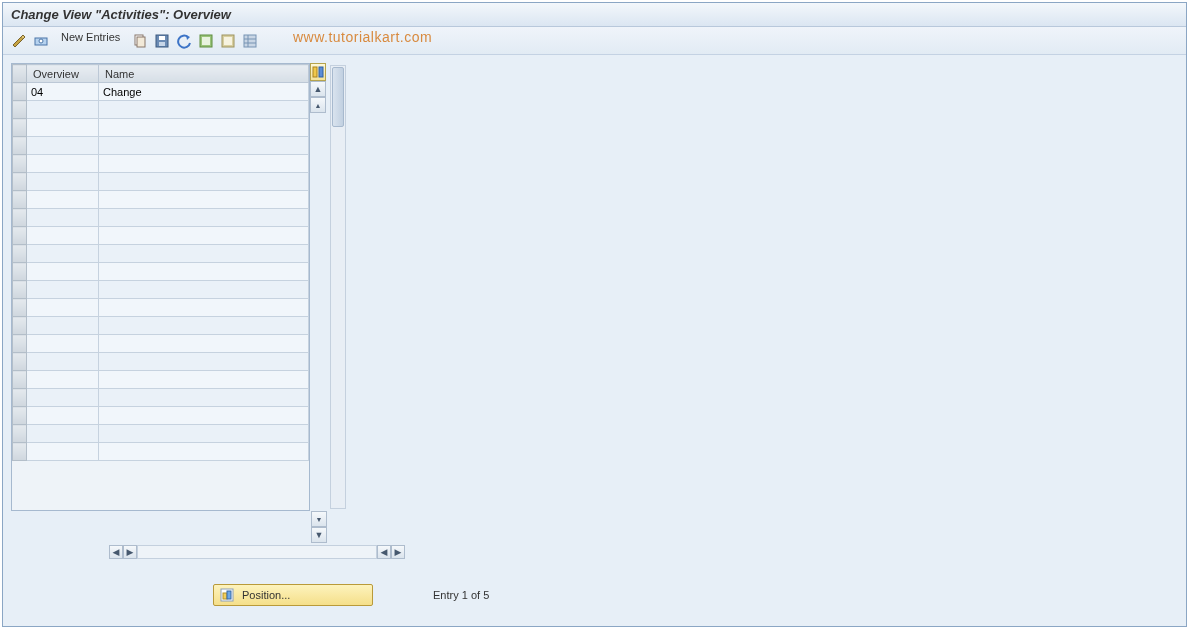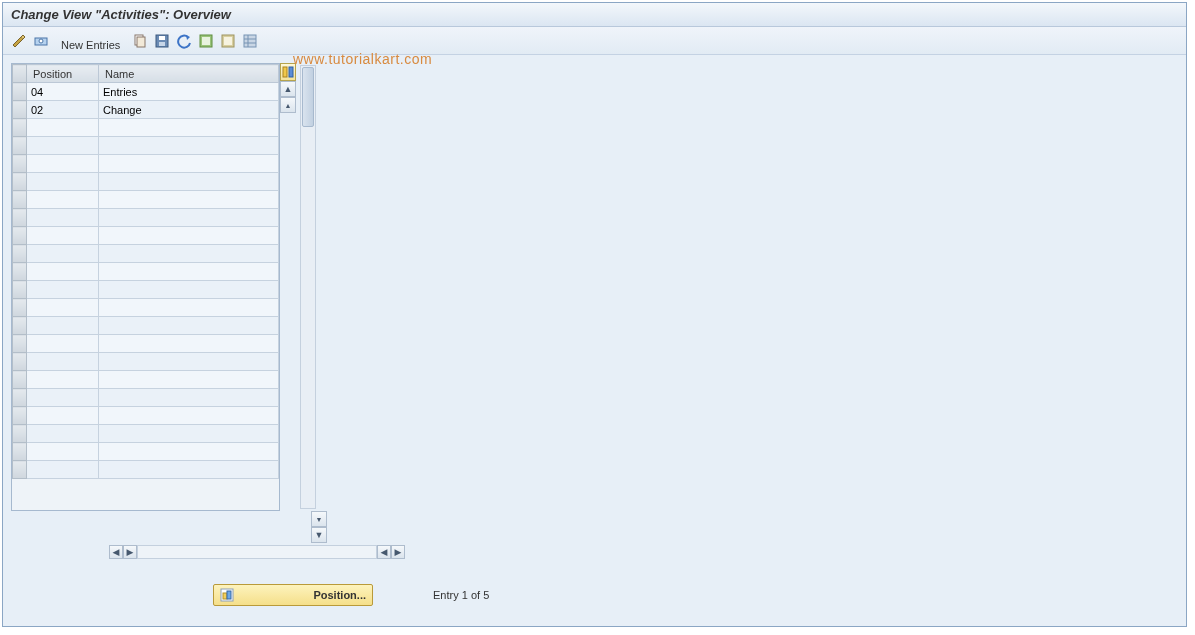--- a/index.html
+++ b/index.html
@@ -51,28 +51,28 @@
     display: flex;
     align-items: center;
     justify-content: center;
     border: 1px solid transparent;
     cursor: pointer;
   }
   .tb-text-btn {
     height: 20px;
     padding: 0 8px;
     display: flex;
-    align-items: flex-end;
+    align-items: flex-start;
     cursor: pointer;
     color: #333;
   }
   .watermark {
     position: absolute;
     left: 290px;
-    top: 24px;
+    top: 2px;
     font-size: 14px;
     color: #d88a3f;
     font-family: Arial, sans-serif;
     letter-spacing: 0.5px;
     pointer-events: none;
   }
   .content-area {
     padding: 8px;
     display: flex;
     align-items: flex-start;
@@ -101,21 +101,21 @@
     height: 18px;
     background: #eaf1f8;
   }
   table.data tr:nth-child(odd) td { background: #f1f6fb; }
   table.data .rowsel {
     width: 14px;
     background: linear-gradient(#e4e9ee,#cfd7de) !important;
     border: 1px solid #b3bec9;
   }
   table.data .col-activity { width: 72px; }
-  table.data .col-name { width: 180px; }
+  table.data .col-name { width: 210px; }
   .config-btn {
     width: 16px; height: 18px;
     border:1px solid #b5a34d;
     background: linear-gradient(#fef8d8,#f4e39a);
     display:flex;align-items:center;justify-content:center;
     cursor:pointer;
     font-size:10px;
   }
   .vbtn {
     width: 16px; height: 16px;
@@ -188,21 +188,21 @@
     cursor:pointer;
     font-size:11px;
     color:#333;
     gap:8px;
     border-radius:2px;
   }
   .position-btn .ic {
     width:14px;height:14px;
     display:flex;align-items:center;justify-content:center;
   }
-  .position-btn .lbl { flex:1; text-align:right;font-weight:bold; }
+  .position-btn .lbl { flex:1; text-align:left; }
   .entry-text { color:#333; }
   svg { display:block; }
 </style>
 </head>
 <body>
 
 <div class="app-window">
 
   <div class="title-bar">
     <span class="title-bar-text">Change View "Activities": Overview</span>
@@ -267,33 +267,28 @@
   </div>
 
   <div class="content-area">
     <div>
       <div style="display:flex;">
         <div class="table-wrap">
           <table class="data">
             <thead>
               <tr>
                 <th class="rowsel"></th>
-                <th class="col-activity">Position</th>
+                <th class="col-activity">Overview</th>
                 <th class="col-name">Name</th>
               </tr>
             </thead>
             <tbody id="table-body">
                 <tr>
                   <td class="rowsel"></td>
                   <td class="col-activity">04</td>
-                  <td class="col-name">Entries</td>
-                </tr>
-                <tr>
-                  <td class="rowsel"></td>
-                  <td class="col-activity">02</td>
                   <td class="col-name">Change</td>
                 </tr>
                 <tr>
                   <td class="rowsel"></td>
                   <td class="col-activity"></td>
                   <td class="col-name"></td>
                 </tr>
                 <tr>
                   <td class="rowsel"></td>
                   <td class="col-activity"></td>

